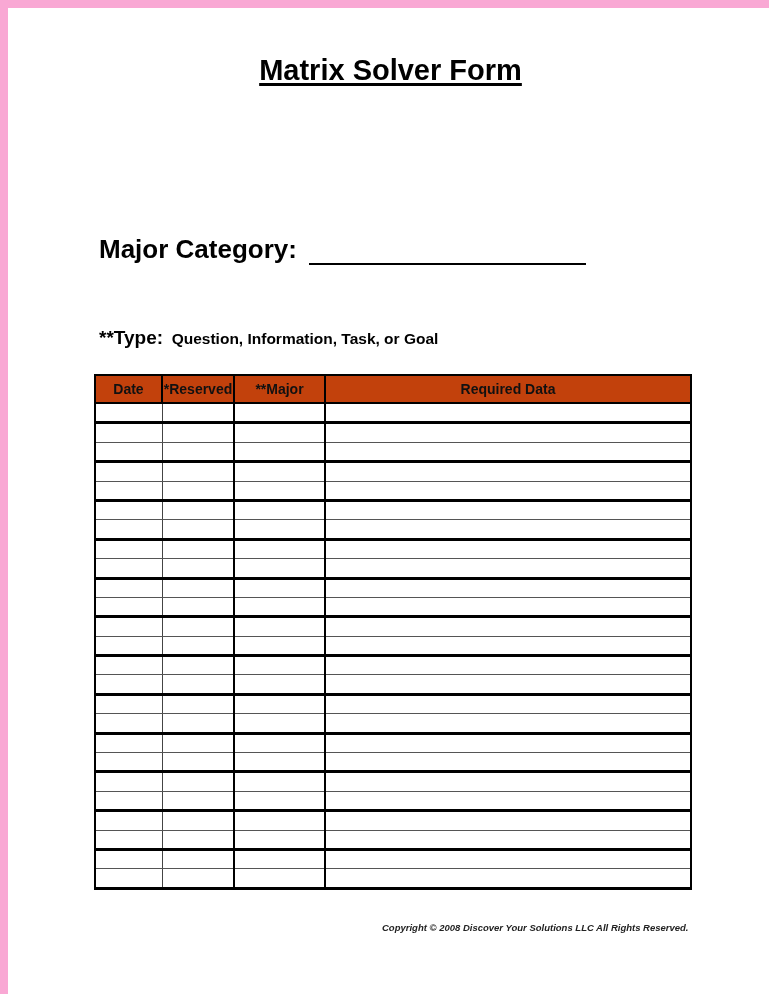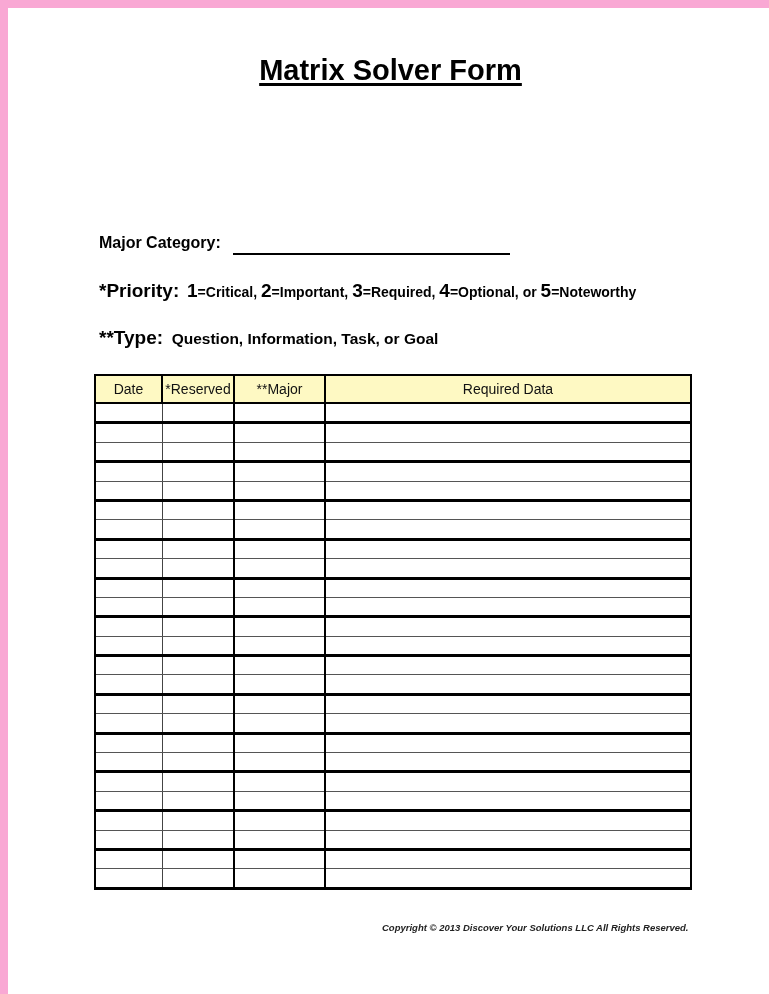--- a/index.html
+++ b/index.html
@@ -2,53 +2,49 @@
 <html><head>
 <meta charset="utf-8">
 <style>
   html, body { margin:0; padding:0; }
   body { width:769px; height:994px; background:#fff; font-family:"Liberation Sans", sans-serif; position:relative; overflow:hidden; }
   .page { position:absolute; left:0; top:0; width:765px; height:990px; border:8px solid #f9a8d4; background:#fff; }
   .title { position:absolute; top:46px; left:0; width:100%; text-align:center; font-size:29px; font-weight:bold; color:#000; }
   .title span { text-decoration:underline; text-decoration-thickness:3px; text-underline-offset:3px; }
   .who { position:absolute; top:112px; left:0; width:100%; text-align:center; font-size:34px; font-weight:bold; }
   .subtitle { position:absolute; top:158px; left:0; width:100%; text-align:center; font-size:19px; }
-  .major { position:absolute; top:226px; left:91px; font-size:16px; font-weight:bold; display:flex; align-items:flex-start; }
+  .major { position:absolute; top:226px; left:91px; font-size:26px; font-weight:bold; display:flex; align-items:flex-end; }
   .blank { display:inline-block; width:277px; border-bottom:2px solid #000; margin-left:12px; height:19px; }
   .priority { position:absolute; top:272px; left:91px; font-size:14px; font-weight:bold; white-space:nowrap; }
   .priority .lbl { font-size:19px; }
   .priority .num { font-size:19px; }
   .type { position:absolute; top:319px; left:91px; font-size:15.5px; font-weight:bold; white-space:nowrap;text-align:center; }
   .type .lbl { font-size:19px; }
   table { position:absolute; top:366px; left:86px; width:596px; border-collapse:collapse; table-layout:fixed; }
-  th { background:#fef9c3; font-size:14px; font-weight:normal; height:26px; border:2px solid #000; border-top:2px solid #000; color:#111; padding:0; }
+  th { background:#c2410c; font-size:14px; font-weight:bold; height:26px; border:2px solid #000; border-top:2px solid #000; color:#111; padding:0; }
   td { height:17.4px; padding:0; border-left:1.5px solid #444; border-right:1.5px solid #444; border-bottom:1.5px solid #555; }
   td.c3, th.c3 { border-left:2.5px solid #000; }
   td.c4, th.c4 { border-left:2.5px solid #000; }
   tr.thick td { border-bottom:3px solid #000; }
   tr.last td { border-bottom:3px solid #000; }
   td.c1 { border-left:2px solid #000; }
   td.c4 { border-right:2px solid #000; }
   .copyright { position:absolute; top:914px; left:374px; font-size:9.5px; font-style:italic; font-weight:bold; color:#222; }
 </style>
 </head>
 <body>
 
 <div class="page">
   <div class="title"><span>Matrix Solver Form</span></div>
 
   <div class="major">
     <span>Major Category:</span>
     <span class="blank"></span>
   </div>
 
-  <div class="priority">
-    <span class="lbl">*Priority:</span>&nbsp;
-    <span class="num">1</span><span>=Critical, </span><span class="num">2</span><span>=Important, </span><span class="num">3</span><span>=Required, </span><span class="num">4</span><span>=Optional, or </span><span class="num">5</span><span>=Noteworthy</span>
-  </div>
 
   <div class="type">
     <span class="lbl">**Type:</span>&nbsp;
     <span>Question, Information, Task, or Goal</span>
   </div>
 
   <table>
     <colgroup>
       <col style="width:67px">
         <col style="width:72px">
@@ -210,14 +206,14 @@
         </tr>
         <tr class="last">
           <td class="c1"></td>
           <td class="c2"></td>
           <td class="c3"></td>
           <td class="c4"></td>
         </tr>
       </tbody>
   </table>
 
-  <div class="copyright">Copyright © 2013 Discover Your Solutions LLC All Rights Reserved.</div>
+  <div class="copyright">Copyright © 2008 Discover Your Solutions LLC All Rights Reserved.</div>
 </div>
 
 </body></html>

